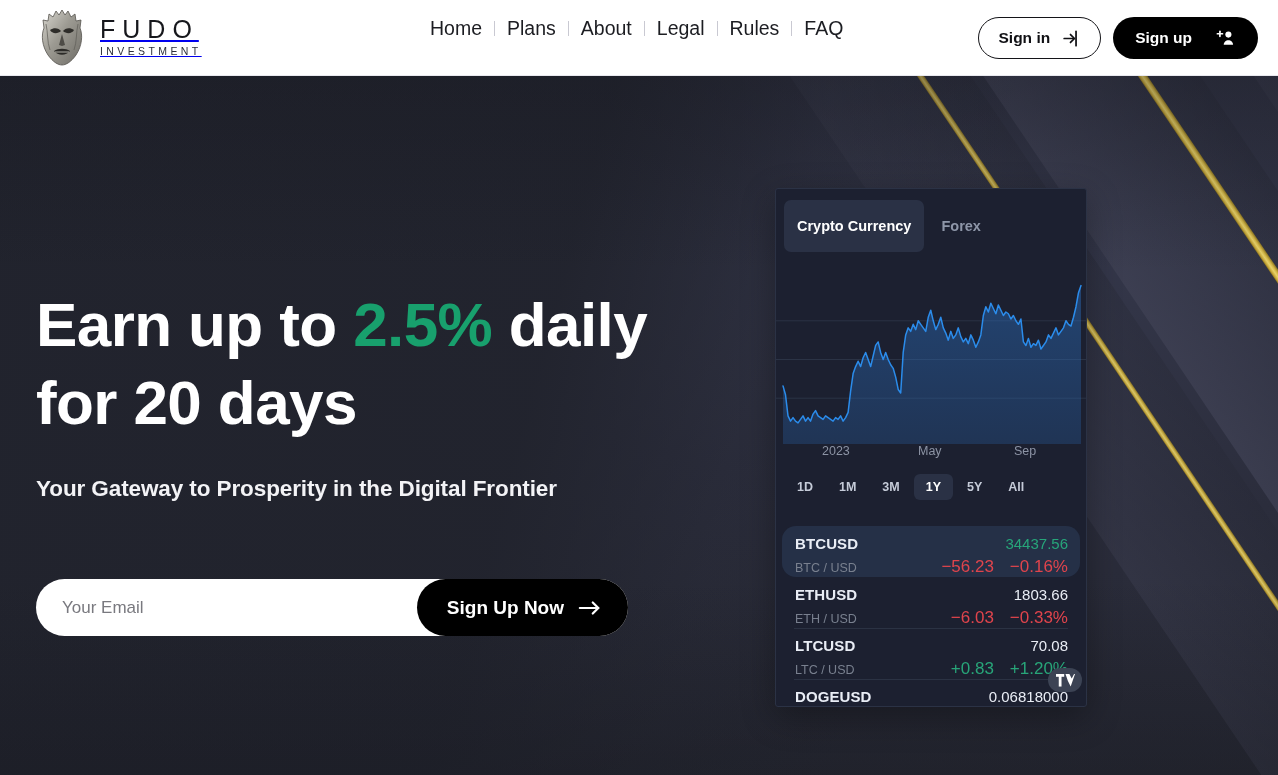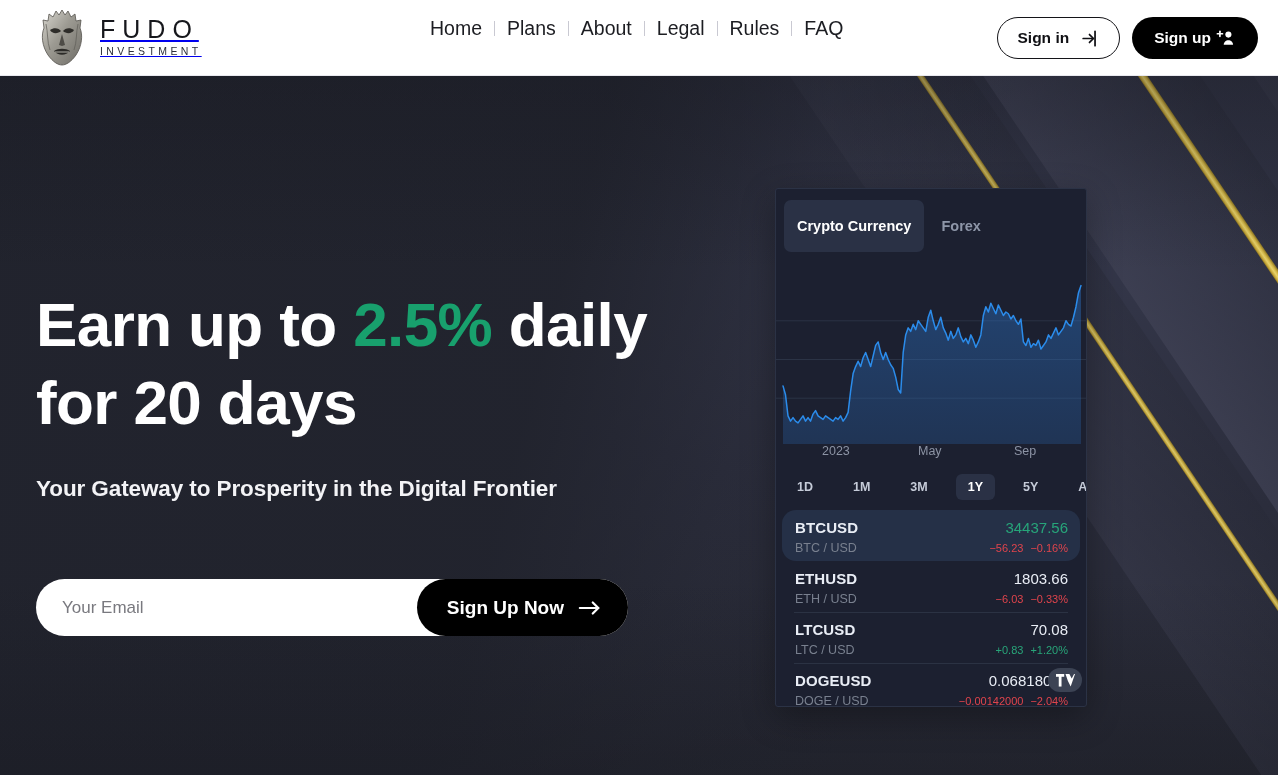--- a/index.html
+++ b/index.html
@@ -137,21 +137,21 @@
     display: flex; align-items: flex-start; gap: 12px;
   }
   .btn-signin {
     display: flex; align-items: center; gap: 11px;
     height: 42px; padding: 0 20px;
     border: 1.5px solid #141418; border-radius: 999px;
     background: #fff; color: #101014;
     font-size: 15.5px; font-weight: 700; cursor: pointer;
   }
   .btn-signup {
-    display: flex; align-items: center; gap: 3px;
+    display: flex; align-items: center; gap: 22px;
     height: 42px; padding: 0 22px;
     border: none; border-radius: 999px;
     background: #000; color: #fff;
     font-size: 15.5px; font-weight: 700; cursor: pointer;
   }
 
   
   .hero-copy {
     position: absolute;
     left: 36px; top: 286px;
@@ -248,22 +248,22 @@
     position: relative;
     height: 24px;
     margin: 0 10px;
     color: #8c93a4;
     font-size: 12.5px;
   }
   .tv-axis span { position: absolute; top: 0; }
 
   .tv-ranges {
     display: flex; align-items: center;
-    padding: 6px 9px 10px 9px;
-    gap: 16px;
+    padding: 6px 9px 26px 9px;
+    gap: 2px;
   }
   .tv-range {
     font-size: 12.5px; font-weight: 700;
     color: #c5cbd8;
     background: transparent;
     border: none;
     border-radius: 6px;
     padding: 6px 12px;
     cursor: pointer;
     font-family: "Liberation Sans", sans-serif;
@@ -291,21 +291,21 @@
   .tv-row .line1, .tv-row .line2 {
     display: flex; align-items: baseline; justify-content: space-between;
   }
   .tv-sym {
     font-size: 15px; font-weight: 700; color: #e9edf5;
     letter-spacing: 0.1px;
   }
   .tv-price { font-size: 15px; font-weight: 400; color: #e9edf5; }
   .tv-price.up { color: #27a57a; }
   .tv-desc { font-size: 12.5px; color: #79808f; margin-top: 5px; }
-  .tv-chg { font-size: 11px; margin-top: 5px; display: flex; gap: 7px; }
+  .tv-chg { font-size: 17px; margin-top: 5px; display: flex; gap: 16px; }
   .tv-chg.down { color: #e0444c; }
   .tv-chg.up { color: #28a579; }
 
   .tv-logo {
     position: absolute;
     right: 4px; bottom: 14px;
     width: 34px; height: 24px;
     background: #3c4354;
     border-radius: 12px;
     display: flex; align-items: center; justify-content: center;

